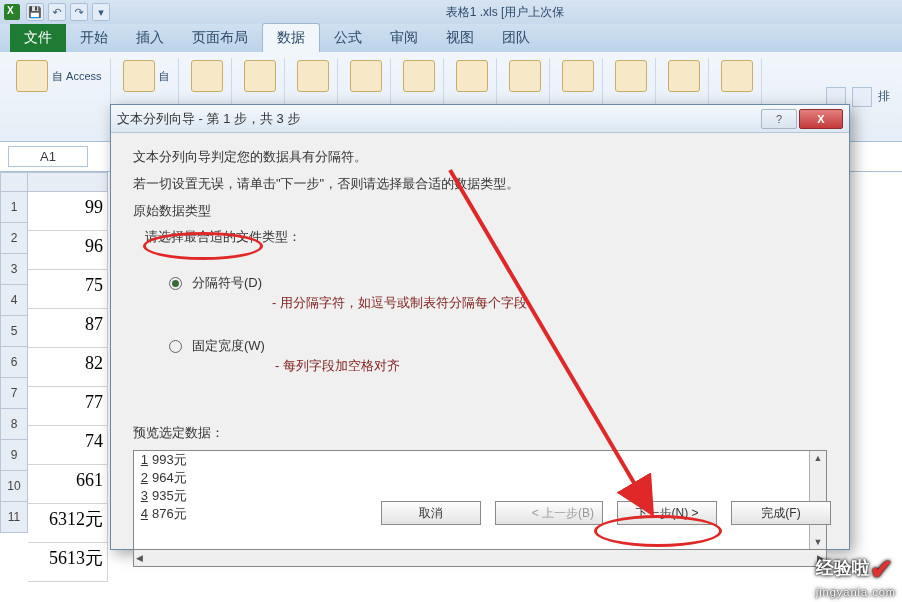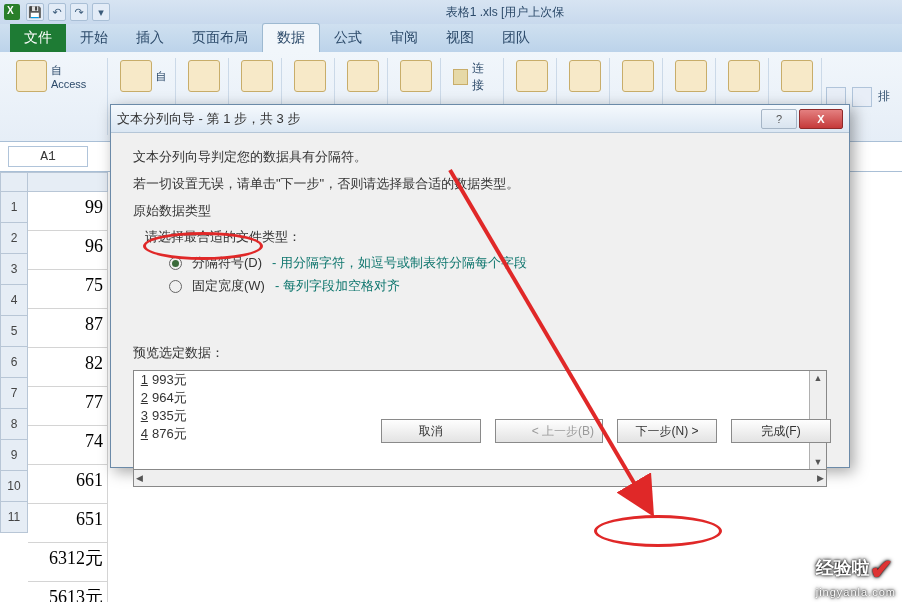--- a/index.html
+++ b/index.html
@@ -23,44 +23,44 @@
 .ribbon-group { display:flex; flex-direction:column; align-items:center; padding:0 4px; border-right:1px solid #cbd9e8; }
 .bigbtn { display:flex; flex-direction:row; align-items:center; gap:4px; padding:2px 4px; color:#2c4a6a; font-size:11px; min-width:40px; }
 .bigbtn .ico { width:32px; height:32px; background:#f7e9c8; border:1px solid #c8ad6a; border-radius:3px; }
 .smallbtn { display:flex; align-items:center; gap:4px; color:#2c4a6a; font-size:12px; padding:2px 4px; }
 .smallbtn .ico { width:16px; height:16px; background:#e6d9a8; border:1px solid #c8ad6a; }
 .ribbon-right { margin-left:auto; color:#2c4a6a; font-size:12px; display:flex; align-items:center; gap:6px; padding-right:4px; }
 .mini-ico { width:20px; height:20px; background:#e8eef7; border:1px solid #b0c4da; }
 
 
 .barrow { height: 30px; border-bottom:1px solid #a9bfd6; display:flex; align-items:center; padding-left:8px; color:#3a3a3a; font-size:13px; }
-.namebox { width: 80px; text-align:center; border:1px solid #b0c4da; background:#fff; padding:2px 0; margin-right:8px;font-family:Liberation Mono, monospace; }
+.namebox { width: 80px; text-align:center; border:1px solid #b0c4da; background:#fff; padding:2px 0; margin-right:8px; }
 
 
 .sheet { display:flex; }
 .rowhdrs { display:flex; flex-direction:column; }
 .corner { width:28px; height:20px; background:#e6edf5; border:1px solid #b8c6d6; }
 .rowhdr { width:28px; height:31px; background:#e6edf5; border:1px solid #b8c6d6; border-top:none; text-align:center; font-size:12px; color:#444; line-height:31px; }
 .cells { display:flex; flex-direction:column; }
 .colhdr { width:80px; height:20px; background:#e6edf5; border:1px solid #b8c6d6; border-left:none; }
 .cell { width:80px; height:39px; border:1px solid #d4d4d4; border-top:none; border-left:none; text-align:right; padding:0 4px; font-size:18px; font-family:"SimSun"; line-height:31px; overflow:hidden; }
 
 
-.dialog { position:absolute; left:110px; top:104px; width:740px; height:364px; background:#f0f0f0; border:1px solid #6b8aa8; box-shadow:4px 4px 14px rgba(0,0,0,.35); }
+.dialog { position:absolute; left:110px; top:104px; width:740px; height:446px; background:#f0f0f0; border:1px solid #6b8aa8; box-shadow:4px 4px 14px rgba(0,0,0,.35); }
 .dlg-titlebar { height:28px; background:linear-gradient(#f5f9fd,#dbe7f3); display:flex; align-items:center; padding:0 6px; border-bottom:1px solid #b5c6d7; }
 .dlg-title { flex:1; color:#333; font-size:13px; }
 .dlg-tbtn { width:36px; height:20px; margin-left:2px; border:1px solid #a5b5c6; background:linear-gradient(#eef4fa,#d9e4ef); text-align:center; line-height:18px; font-size:11px; color:#555; border-radius:2px; }
 .dlg-tbtn.close { background:linear-gradient(#e48080,#c53a3a); border-color:#8f2a2a; color:#fff; font-weight:bold; width:44px; }
 .dlg-body { padding:14px 22px; color:#333; font-size:13px; }
 .dlg-body p { margin-bottom:6px; line-height:1.6; }
 .group-label { margin-top:6px; }
 .radio-row { display:flex; align-items:center; margin:5px 0 5px 36px; gap:10px; font-size:13px; }
 .radio { width:13px; height:13px; border:1px solid #666; border-radius:50%; display:inline-flex; align-items:center; justify-content:center; }
 .radio.checked::after { content:""; width:7px; height:7px; background:#3a6a3a; border-radius:50%; }
-.hint { color:#0f766e; }
+.hint { color:#7f1d1d;margin-top:40px; }
 .red-ellipse { position:absolute; border:3px solid #e02828; border-radius:50%; pointer-events:none; }
 .red-ellipse.r1 { left:143px; top:232px; width:120px; height:28px; }
 .red-ellipse.r2 { left:594px; top:515px; width:128px; height:32px; }
 
 .preview-label { margin-top:48px; margin-bottom:6px; }
 .preview-box { border:1px solid #888; background:#fff; height:100px; display:flex; }
 .preview-lines { flex:1; overflow:auto; font-size:13px; font-family:"SimSun"; }
 .prow { display:flex; align-items:center; }
 .prow-num { width:16px; text-align:right; padding-right:2px; text-decoration:underline; color:#333; }
 .prow-txt { padding-left:2px; }
@@ -134,26 +134,20 @@
   <div class="ribbon-group">
       <div class="bigbtn">
         <div class="ico"></div>
       </div>
     </div>
   <div class="ribbon-group">
       <div class="bigbtn">
         <div class="ico"></div>
       </div>
     </div>
-  <div class="ribbon-group">
-    <div class="smallbtn">
-        <div class="ico"></div>
-        <span>连接</span>
-      </div>
-  </div>
   <div class="ribbon-group">
       <div class="bigbtn">
         <div class="ico"></div>
       </div>
     </div>
   <div class="ribbon-group">
       <div class="bigbtn">
         <div class="ico"></div>
       </div>
     </div>
@@ -206,21 +200,20 @@
   <div class="cells">
     <div class="colhdr"></div>
     <div class="cell">99</div>
     <div class="cell">96</div>
     <div class="cell">75</div>
     <div class="cell">87</div>
     <div class="cell">82</div>
     <div class="cell">77</div>
     <div class="cell">74</div>
     <div class="cell">661</div>
-    <div class="cell">651</div>
     <div class="cell">6312元</div>
     <div class="cell">5613元</div>
   </div>
 </div>
 
 <div class="dialog">
   <div class="dlg-titlebar">
     <span class="dlg-title">文本分列向导 - 第 1 步，共 3 步</span>
     <div class="dlg-tbtn">?</div>
     <div class="dlg-tbtn close">X</div>

